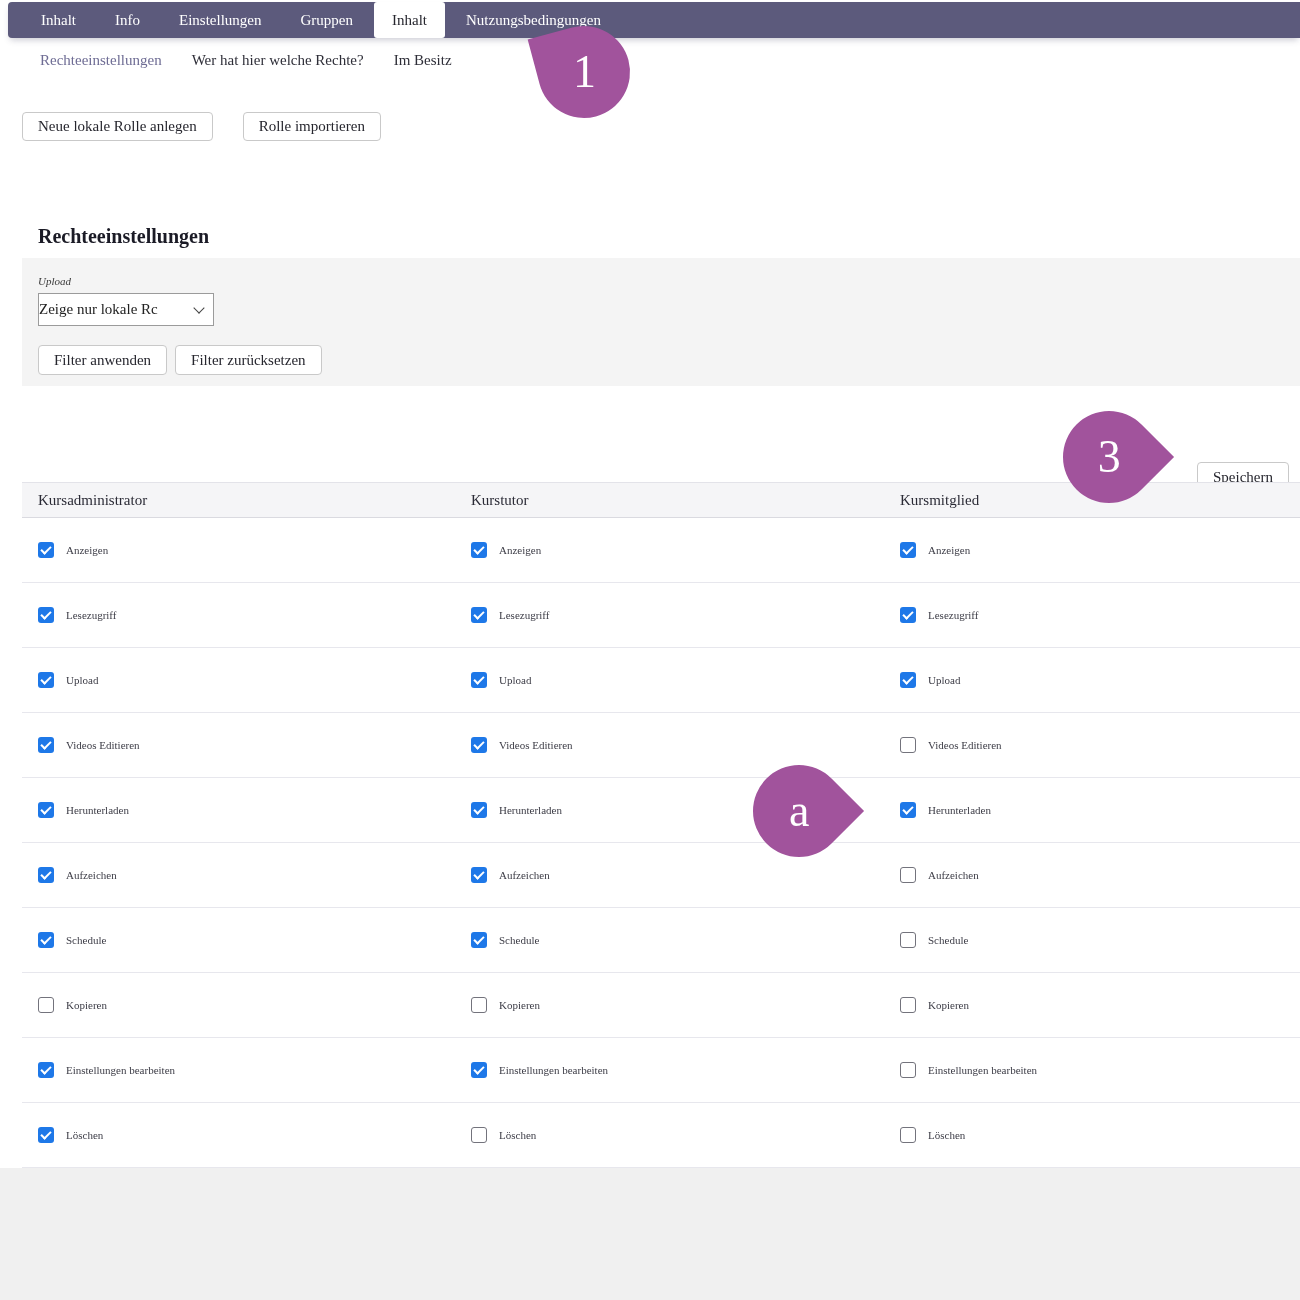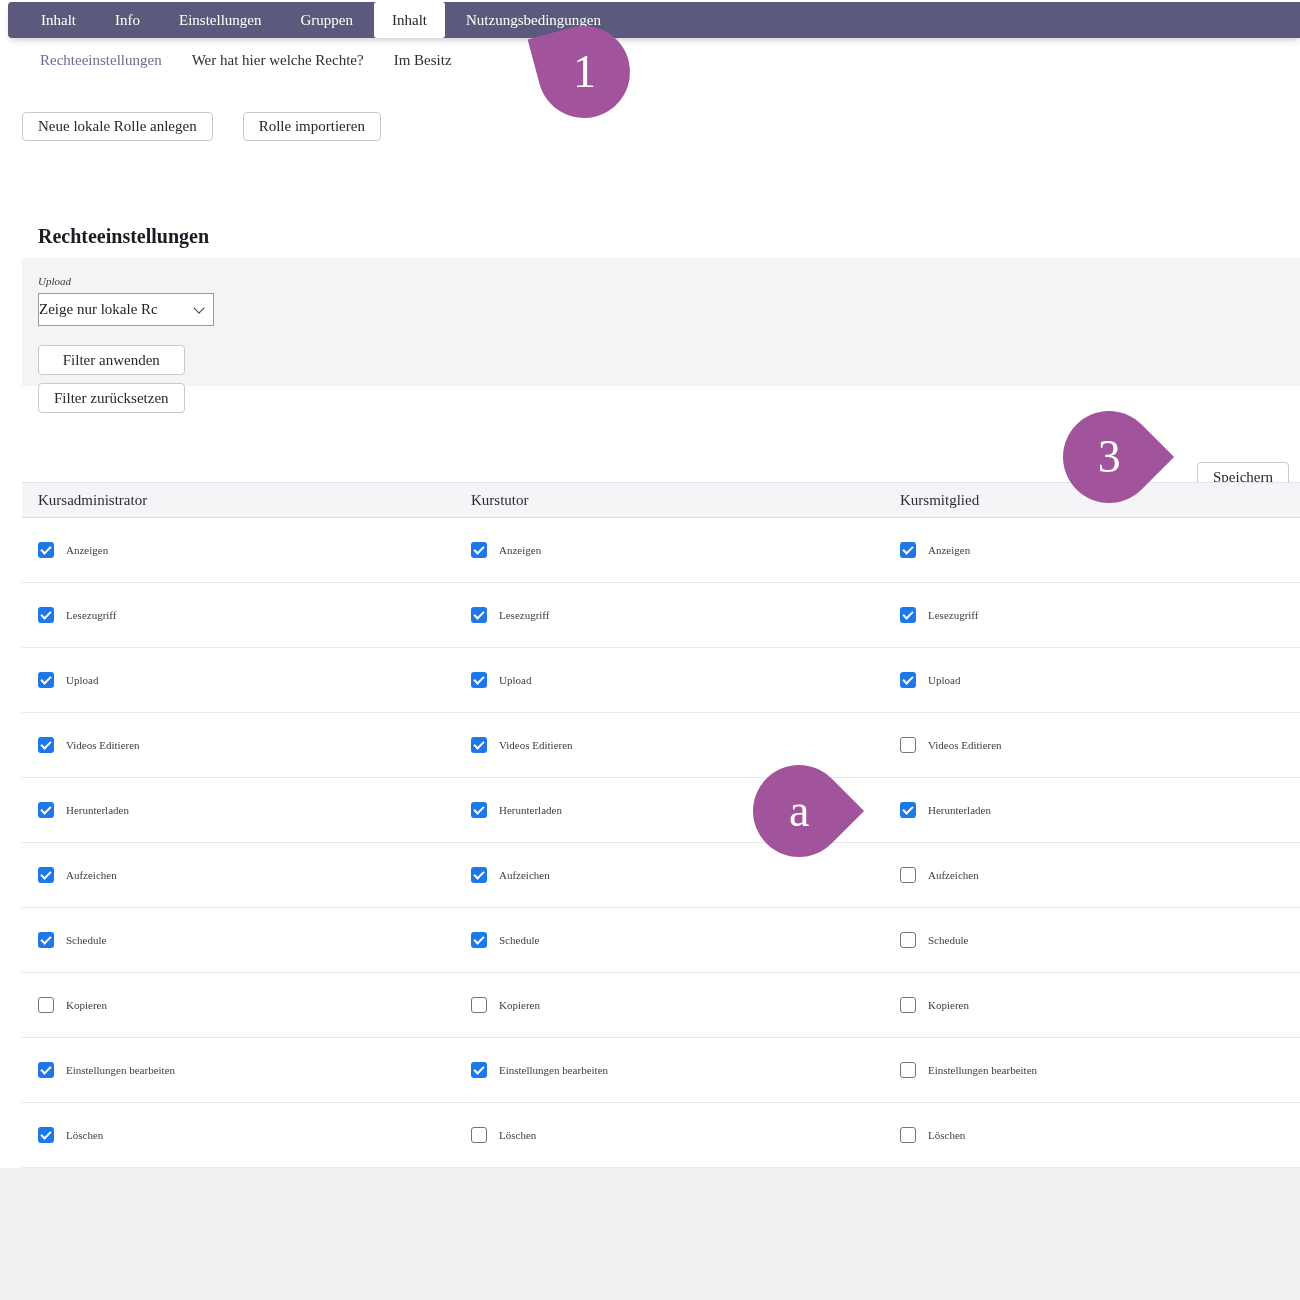--- a/index.html
+++ b/index.html
@@ -38,21 +38,21 @@
   .filter-panel { position:absolute; left:22px; top:258px; width:1278px; height:128px; background:#f4f4f4; }
   .filter-label { position:absolute; left:16px; top:17px; font-style:italic; font-size:11px; color:#3a3a3a; }
   .select {
     position:absolute; left:16px; top:35px; width:176px; height:33px;
     background:#fff; border:1px solid #9b9b9b; display:flex; align-items:center;
     justify-content:space-between; padding:0 10px 0 0; font-size:15px;
     color:#222; box-sizing:border-box; cursor:pointer;
   }
   .select .val { overflow:hidden; white-space:nowrap; }
   .chevron { width:7px; height:7px; border-right:1.5px solid #444; border-bottom:1.5px solid #444; transform:rotate(45deg); margin-top:-4px; flex:none; }
-  .filter-buttons { position:absolute; left:16px; top:87px; display:flex; gap:8px;flex-direction:column; }
+  .filter-buttons { position:absolute; left:16px; top:87px; display:flex; gap:8px; }
   .filter-buttons .btn { height:30px; }
 
   
   .save-btn { position:absolute; left:1197px; top:438px; height:31px;margin-top:24px; }
 
   
   .perm-table { position:absolute; left:22px; top:482px; width:1278px; }
   .perm-header {
     display:grid; grid-template-columns:433px 429px 1fr; padding-left:16px;
     height:36px; align-items:center; background:#f5f5f7;

